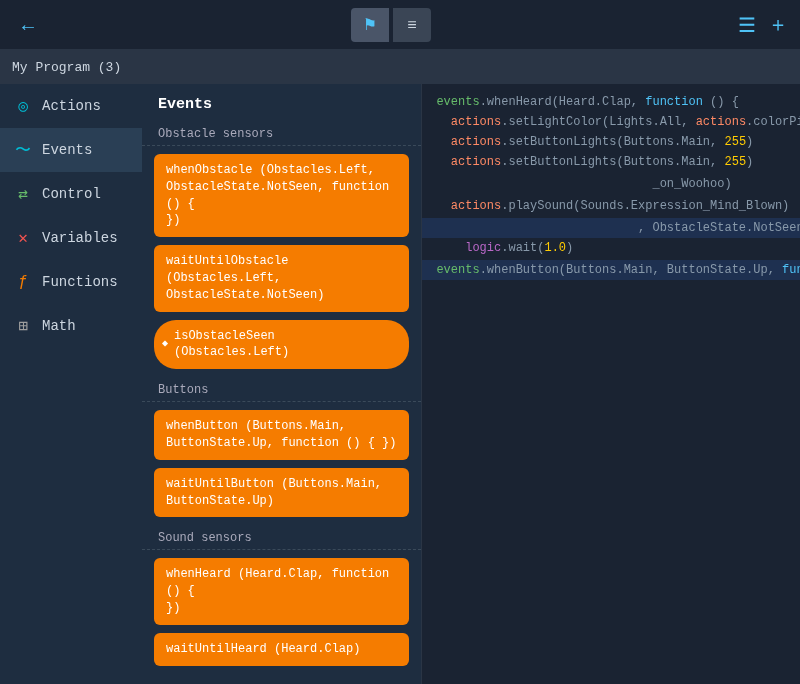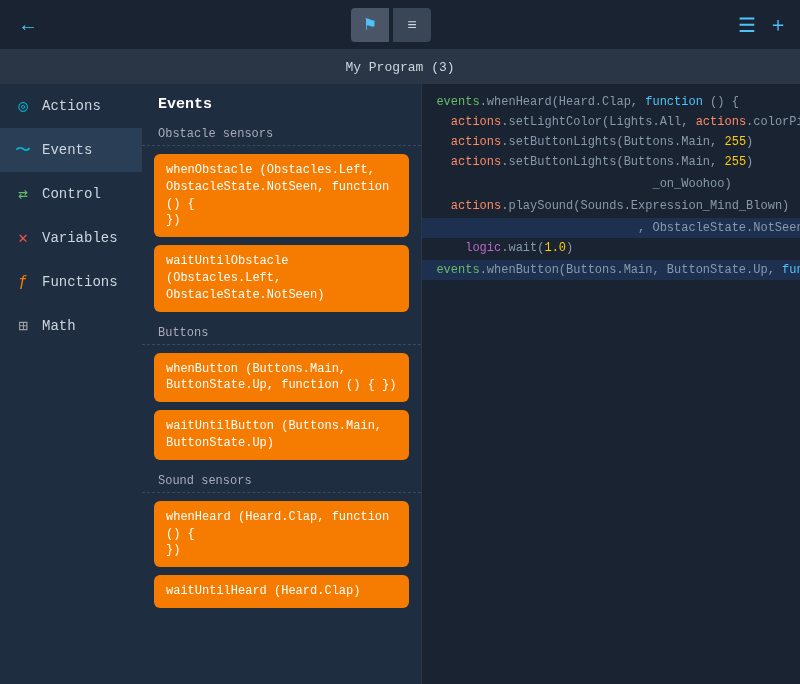--- a/index.html
+++ b/index.html
@@ -66,21 +66,20 @@
 
     
     .program-bar {
       background: #2a3545;
       height: 34px;
       display: flex;
       align-items: center;
       padding: 0 12px;
       font-size: 13px;
       color: #cdd6e0;
-      justify-content: center;
     }
 
     
     .main-layout {
       display: flex;
       height: calc(684px - 84px);
     }
 
     
     .sidebar {
@@ -284,20 +283,21 @@
   </div>
 
   <div class="content-area">
 
     <div class="popup-panel">
       <div class="popup-title">Events</div>
 
       <div class="section-header">Obstacle sensors</div>
       <button class="block-btn">whenObstacle (Obstacles.Left,<br>ObstacleState.NotSeen, function () {<br>})</button>
       <button class="block-btn">waitUntilObstacle (Obstacles.Left,<br>ObstacleState.NotSeen)</button>
+      <button class="block-btn diamond">isObstacleSeen (Obstacles.Left)</button>
 
       <div class="section-header">Buttons</div>
       <button class="block-btn">whenButton (Buttons.Main,<br>ButtonState.Up, function () { })</button>
       <button class="block-btn">waitUntilButton (Buttons.Main,<br>ButtonState.Up)</button>
 
       <div class="section-header">Sound sensors</div>
       <button class="block-btn">whenHeard (Heard.Clap, function () {<br>})</button>
       <button class="block-btn">waitUntilHeard (Heard.Clap)</button>
     </div>
 

